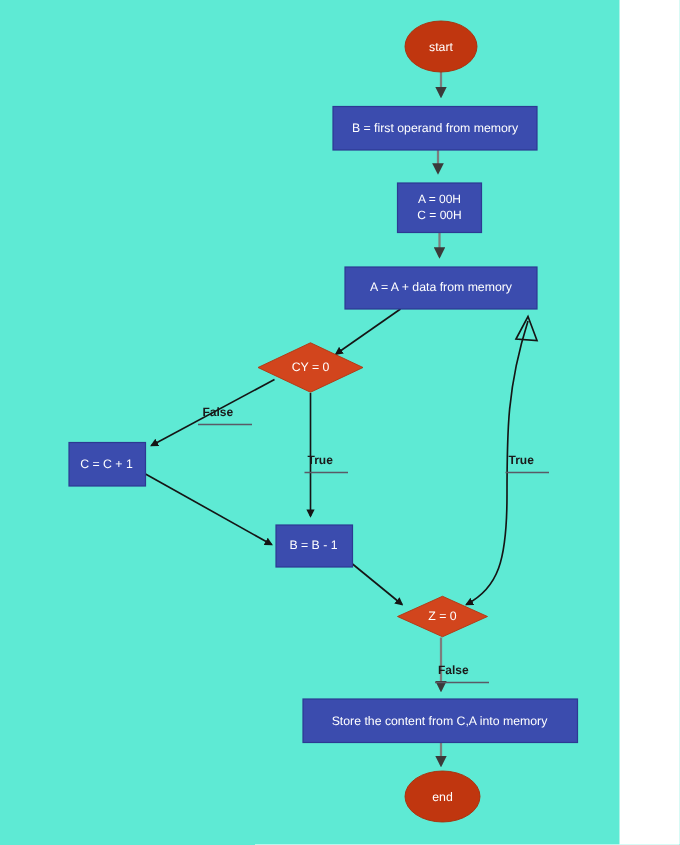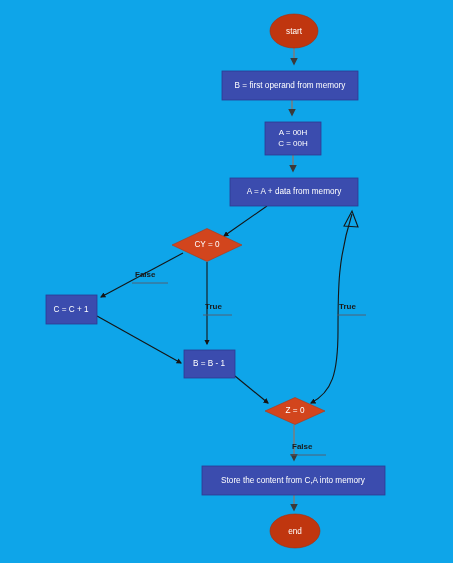--- a/index.html
+++ b/index.html
@@ -2,23 +2,23 @@
 <html><head>
 <meta charset="utf-8">
 <style>
   html, body {
     margin: 0;
     padding: 0;
     background: #ffffff;
   }
   #canvas {
     position: relative;
-    width: 453px;
+    width: 413px;
     height: 563px;
-    background: #0ea5e9;
+    background: #5eead4;
     overflow: hidden;
     font-family: "Liberation Sans", sans-serif;
   }
   #flow-svg {
     position: absolute;
     left: 0;
     top: 0;
     width: 453px;
     height: 563px;
   }

